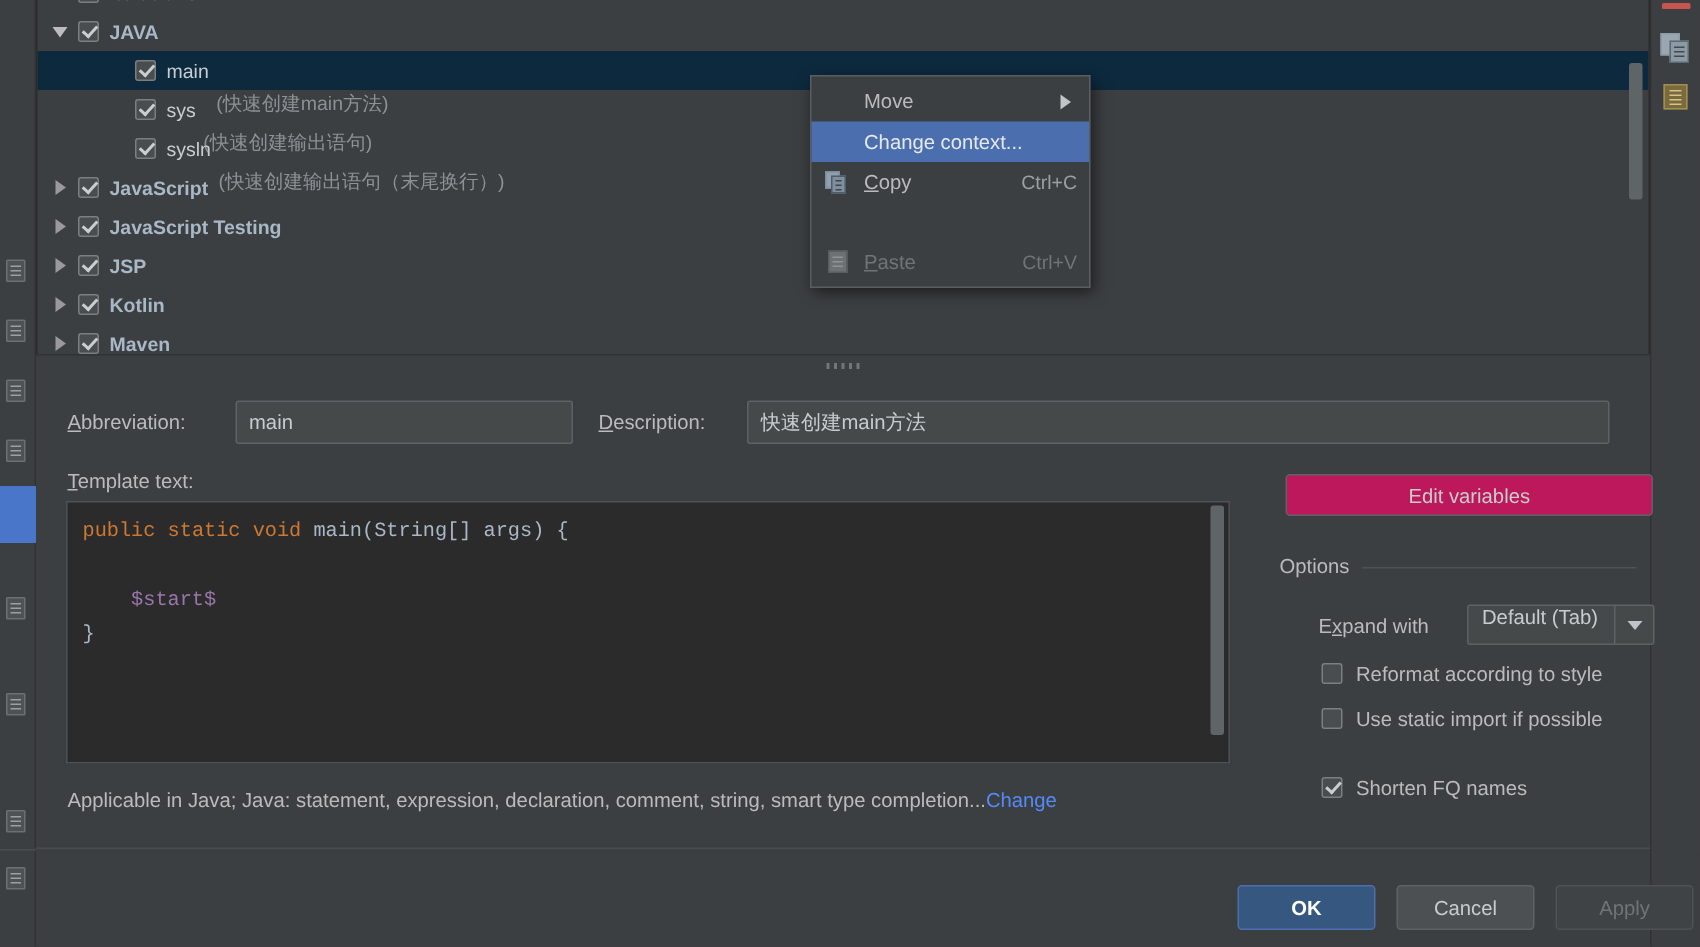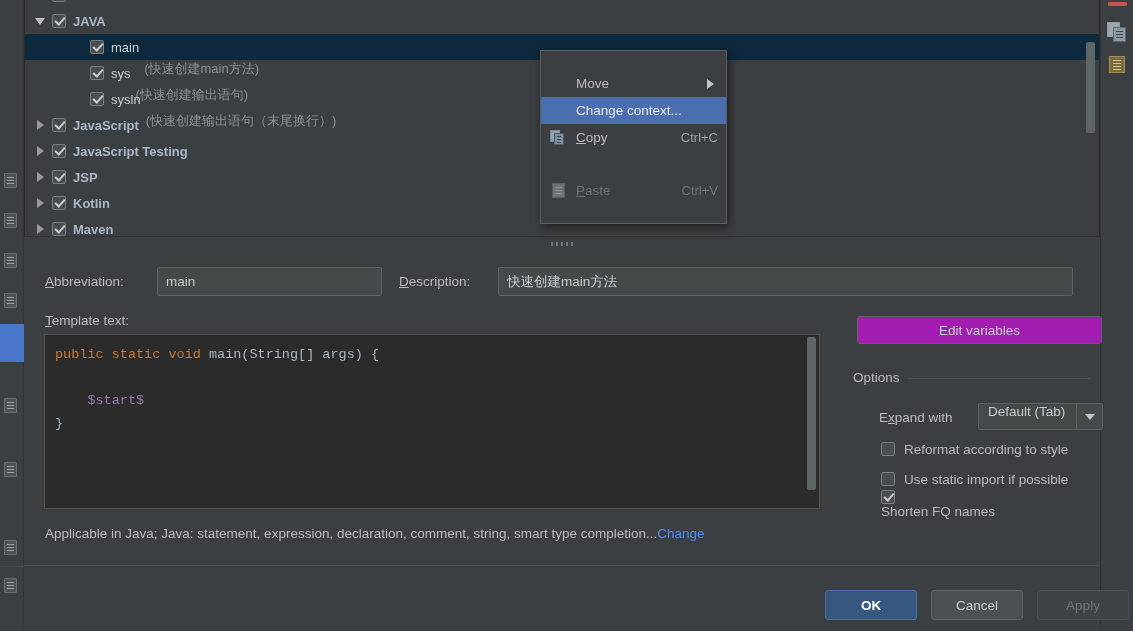--- a/index.html
+++ b/index.html
@@ -182,21 +182,21 @@
   }
 
   #applicable {
     position: absolute; left: 21px; top: 276px; font-size: 13.5px; color: #bbbbbb;
   }
   #change-link { color: #548af7; cursor: pointer; }
 
   
   #edit-vars-btn {
     position: absolute; left: 833px; top: 66px; width: 245px; height: 28px;
-    background: #a21caf; border: 1px solid #5e6264; border-radius: 3px;
+    background: #be185d; border: 1px solid #5e6264; border-radius: 3px;
     color: #c8ccce; font-size: 13.5px; cursor: pointer;
     font-family: "Liberation Sans", sans-serif;
   }
   #options-title {
     position: absolute; left: 829px; top: 120px; font-size: 13.5px; color: #bbbbbb;
     background: #3c3f41; padding-right: 8px; z-index: 2;
   }
   #options-rule {
     position: absolute; left: 829px; right: 9px; top: 128px; height: 1px;
     background: #4e5254; z-index: 1;
@@ -218,21 +218,21 @@
     border-left: 5px solid transparent; border-right: 5px solid transparent;
   }
 
   .opt-row {
     position: absolute; left: 857px; display: flex; align-items: flex-start; cursor: pointer;
   }
   .opt-row .cbx { margin-right: 9px; }
   .opt-row span { font-size: 13.5px; color: #bbbbbb; }
   #opt-0 { top: 192px; }
   #opt-1 { top: 222px; }
-  #opt-2 { top: 240px; flex-direction: column; }
+  #opt-2 { top: 268px; }
 
   
   #footer-sep {
     position: absolute; left: 0; top: 565px; width: 1076px; height: 1px;
     background: #4a4d4f;
   }
   #footer { position: absolute; left: 0; top: 566px; width: 1076px; height: 65px; }
   .dlg-btn {
     position: absolute; top: 24px; height: 30px; border-radius: 3px;
     font-size: 13.5px; font-family: "Liberation Sans", sans-serif;
@@ -240,21 +240,21 @@
   }
   #ok-btn     { left: 801px; width: 92px; background: #365880; border: 1px solid #4b6eaf; color: #ffffff; font-weight: bold; }
   #cancel-btn { left: 907px; width: 92px; background: #4c5052; border: 1px solid #5e6264; color: #c8ccce; }
   #apply-btn  { left: 1013px; width: 92px; background: #3f4345; border: 1px solid #4e5254; color: #6f7477; }
 
   
   #ctx-menu {
     position: absolute; left: 516px; top: 50px; width: 187px;
     background: #3c3f41; border: 1px solid #5b5e60;
     box-shadow: 2px 3px 9px rgba(0,0,0,0.55);
-    padding: 19px 0; z-index: 50;
+    padding: 3px 0; z-index: 50;
   }
   .ctx-item {
     position: relative; height: 27px; display: flex; align-items: center;
     padding: 0 8px; cursor: pointer; font-size: 13.5px; color: #bbbbbb;
   }
   .ctx-item.highlight { background: #4b6eaf; color: #e6e9ec; }
   .ctx-item.disabled { color: #6f7477; margin-top: 26px; }
   .ctx-icon { width: 20px; height: 18px; margin-right: 7px; flex: 0 0 auto; position: relative; }
   .ctx-text { flex: 1; }
   .ctx-accel { color: #9aa0a4; font-size: 13px; margin-left: 14px; }

